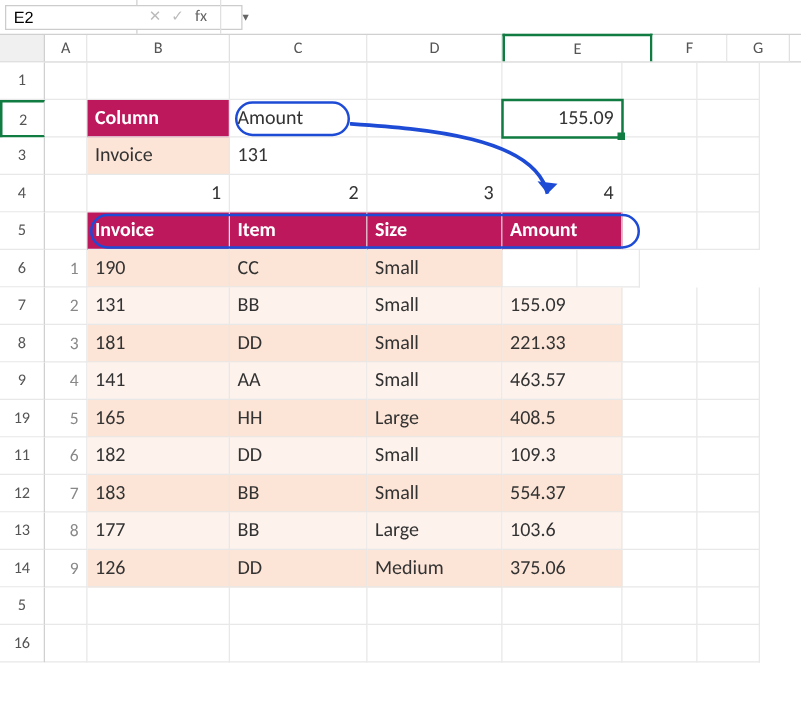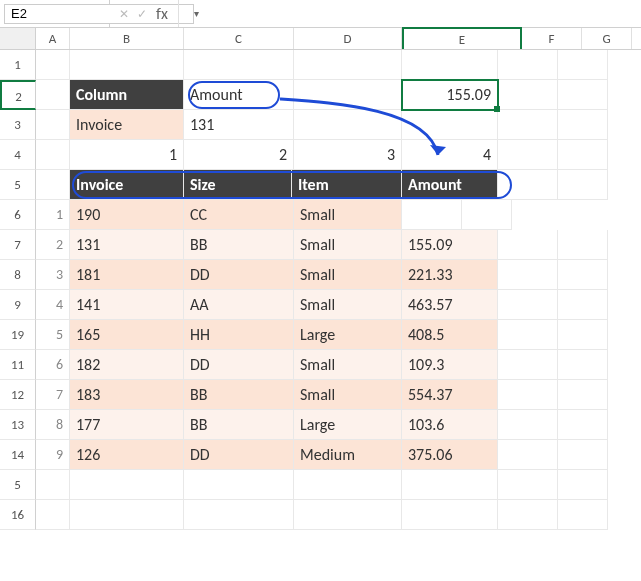--- a/index.html
+++ b/index.html
@@ -4,21 +4,21 @@
 <style>
   * { box-sizing: border-box; margin: 0; padding: 0; }
   body { font-family: Calibri, Arial, sans-serif; font-size: 15px; background: #fff; color: #333; width: 641px; height: 581px; overflow: hidden; position: relative; }
   
   .formula-bar { display: flex; align-items: center; height: 28px; border-bottom: 1px solid #d0d0d0; background: #fff; }
   .name-box-wrap { display: flex; align-items: center; width: 110px; border-right: 1px solid #d0d0d0; height: 100%; padding: 0 4px; }
   .name-box { flex: 1; border: 1px solid #ccc; height: 20px; padding: 0 6px; font-size: 13px; background: #fff; }
   .name-chevron { width: 14px; text-align: center; color: #666; font-size: 10px; }
   .fx-controls { display: flex; align-items: center; gap: 2px; padding: 0 6px; color: #999; border-right: 1px solid #e0e0e0; height: 100%; }
   .fx-btn { width: 16px; text-align: center; font-size: 12px; color: #bbb; }
-  .fx-label { font-size: 16px; color: #666; padding: 0 4px; }
+  .fx-label { font-size: 13px; color: #666; padding: 0 4px; }
   .formula-input { flex: 1; padding: 0 8px; font-size: 13.5px; color: #222; height: 100%; display: flex; align-items: center; margin-top: 48px; }
   
   .grid { position: relative; }
   .col-headers { display: flex; height: 22px; background: #fff; border-bottom: 1px solid #d0d0d0; }
   .corner { width: 36px; border-right: 1px solid #d0d0d0; background: #f0f0f0; }
   .ch { text-align: center; font-size: 13px; color: #555; border-right: 1px solid #e0e0e0; line-height: 22px; background: #fff; }
   .ch.A { width: 34px; }
   .ch.B { width: 114px; }
   .ch.C { width: 110px; }
   .ch.D { width: 108px; }
@@ -32,21 +32,21 @@
   .cell { border-right: 1px solid #e8e8e8; border-bottom: 1px solid #e8e8e8; padding: 0 6px; display: flex; align-items: center; font-size: 16px; color: #333; }
   .cell.A { width: 34px; justify-content: flex-end; color: #888; font-size: 14px; }
   .cell.B { width: 114px; }
   .cell.C { width: 110px; }
   .cell.D { width: 108px; }
   .cell.E { width: 96px; }
   .cell.F { width: 60px; }
   .cell.G { width: 50px; }
   .right { justify-content: flex-end; }
   
-  .orange-dark { background: #404040; color: #fff; font-weight: bold; }
+  .orange-dark { background: #be185d; color: #fff; font-weight: bold; }
   .peach { background: #fce4d6; }
   .peach-light { background: #fdf2ec; }
   
   .active-cell { outline: 2px solid #107c41; outline-offset: -1px; justify-content: flex-end; position: relative; }
   .active-cell::after { content:''; position:absolute; right:-3px; bottom:-3px; width:6px; height:6px; background:#107c41; }
   
   .annot-circle { position: absolute; border: 2.5px solid #1e4bd6; border-radius: 14px; pointer-events: none; }
   .annot-arrow { position: absolute; pointer-events: none; }
   
   svg.arrow path { stroke: #1e4bd6; stroke-width: 3; fill: none; }
@@ -122,22 +122,22 @@
     <div class="cell D right">3</div>
     <div class="cell E right">4</div>
     <div class="cell F"></div>
     <div class="cell G"></div>
   </div>
 
   <div class="row">
     <div class="rh">5</div>
     <div class="cell A"></div>
     <div class="cell B orange-dark">Invoice</div>
+    <div class="cell C orange-dark">Item</div>
     <div class="cell D orange-dark">Size</div>
-    <div class="cell C orange-dark">Item</div>
     <div class="cell E orange-dark">Amount</div>
     <div class="cell F"></div>
     <div class="cell G"></div>
   </div>
 
   <div id="data-rows">
       <div class="row">
         <div class="rh">6</div>
         <div class="cell A">1</div>
         <div class="cell B peach">190</div>

